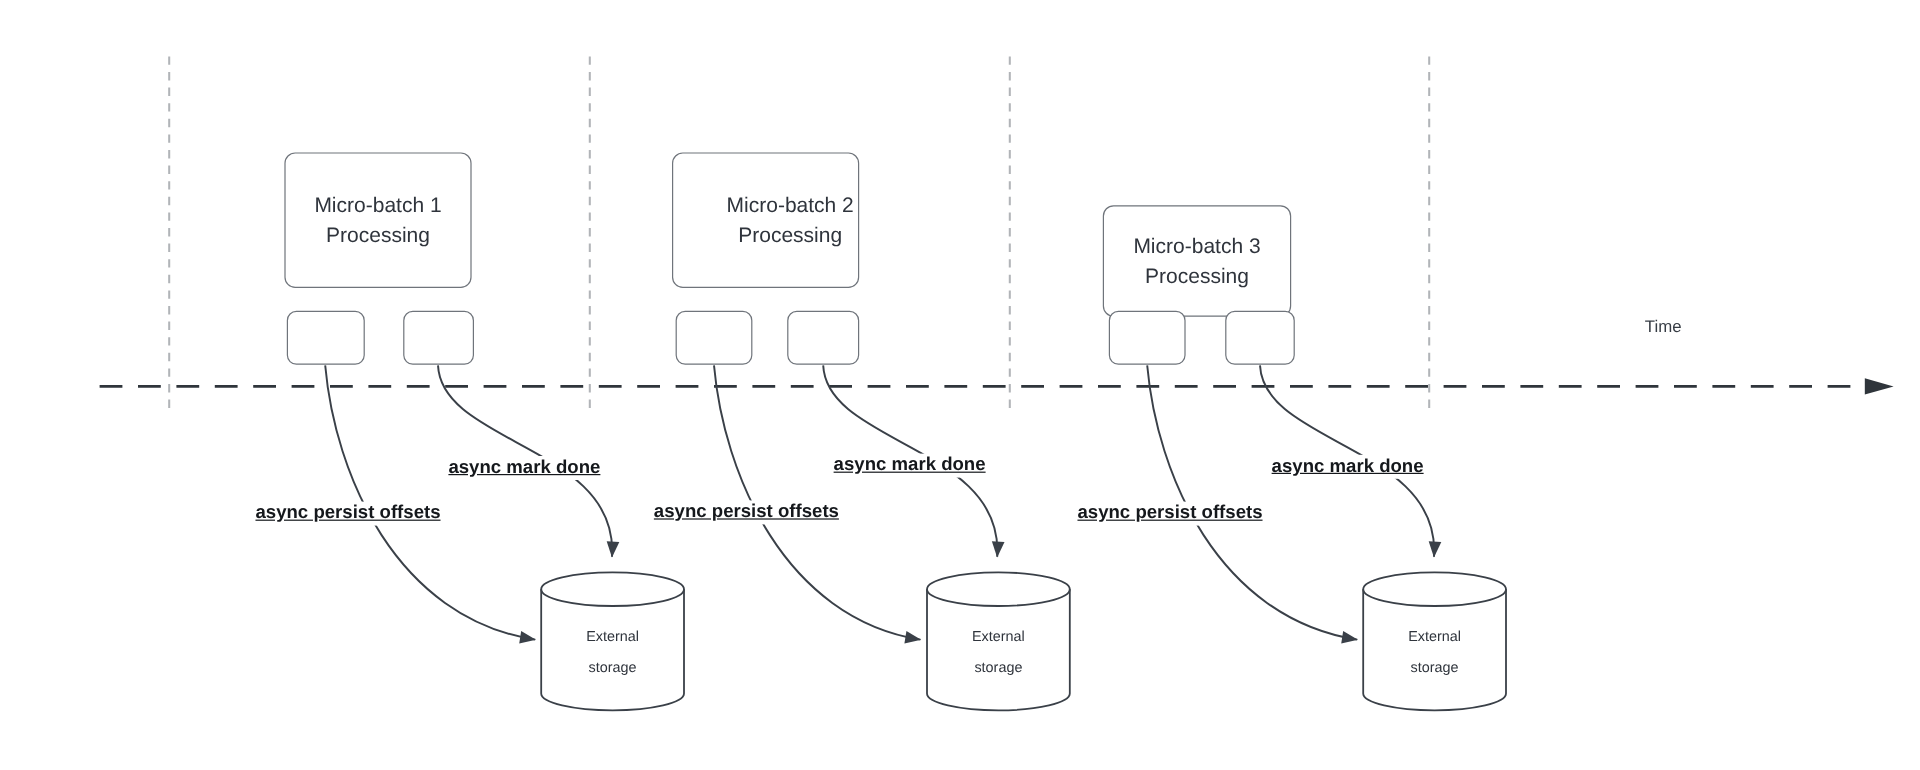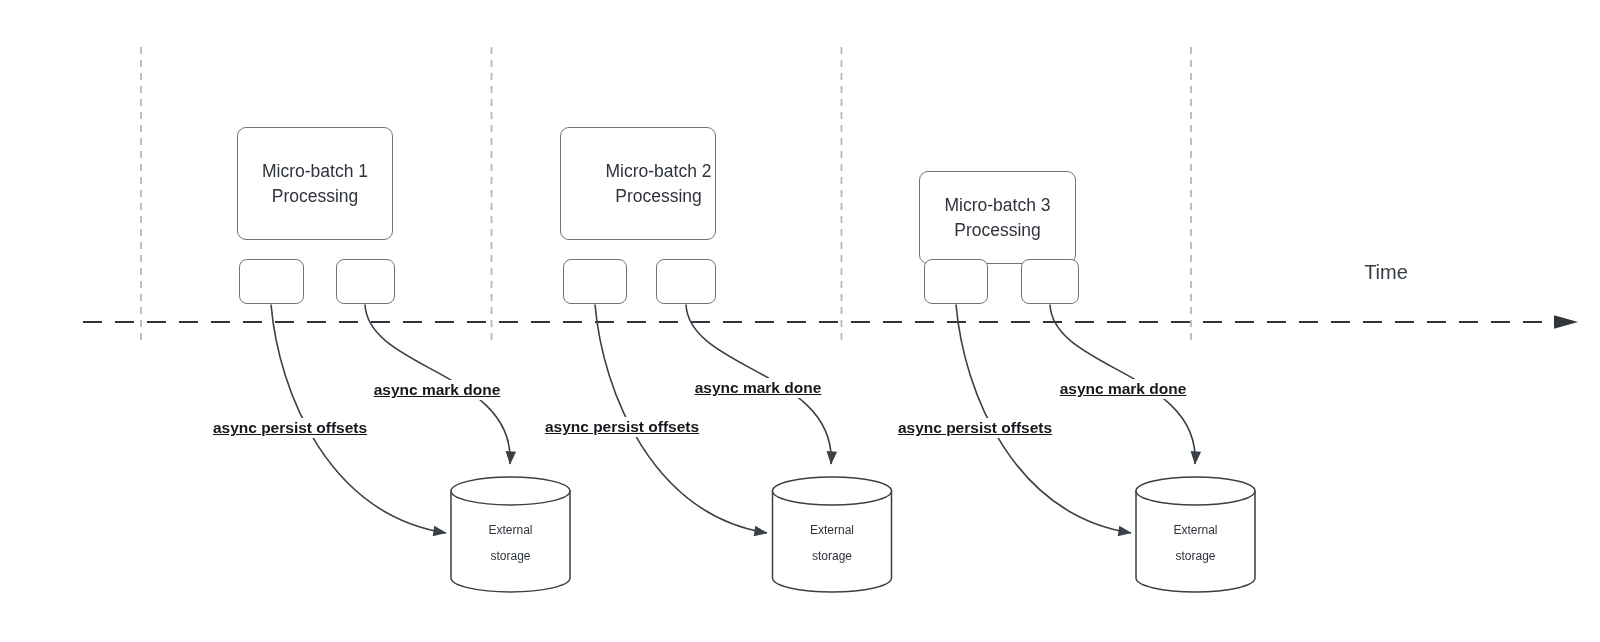--- a/index.html
+++ b/index.html
@@ -54,21 +54,21 @@
     transform: translate(-50%, -50%);
     text-align: center;
     font-size: 12px;
     line-height: 26px;
     color: #2f343c;
     white-space: nowrap;
   }
   .time-label {
     position: absolute;
     transform: translate(-50%, -50%);
-    font-size: 20px;
+    font-size: 14px;
     color: #363c44;
     white-space: nowrap;
   }
 </style>
 </head>
 <body>
 
 <div class="canvas">
 
   <svg class="lines-layer" width="1600" height="642" viewBox="0 0 1600 642" xmlns="http://www.w3.org/2000/svg">

